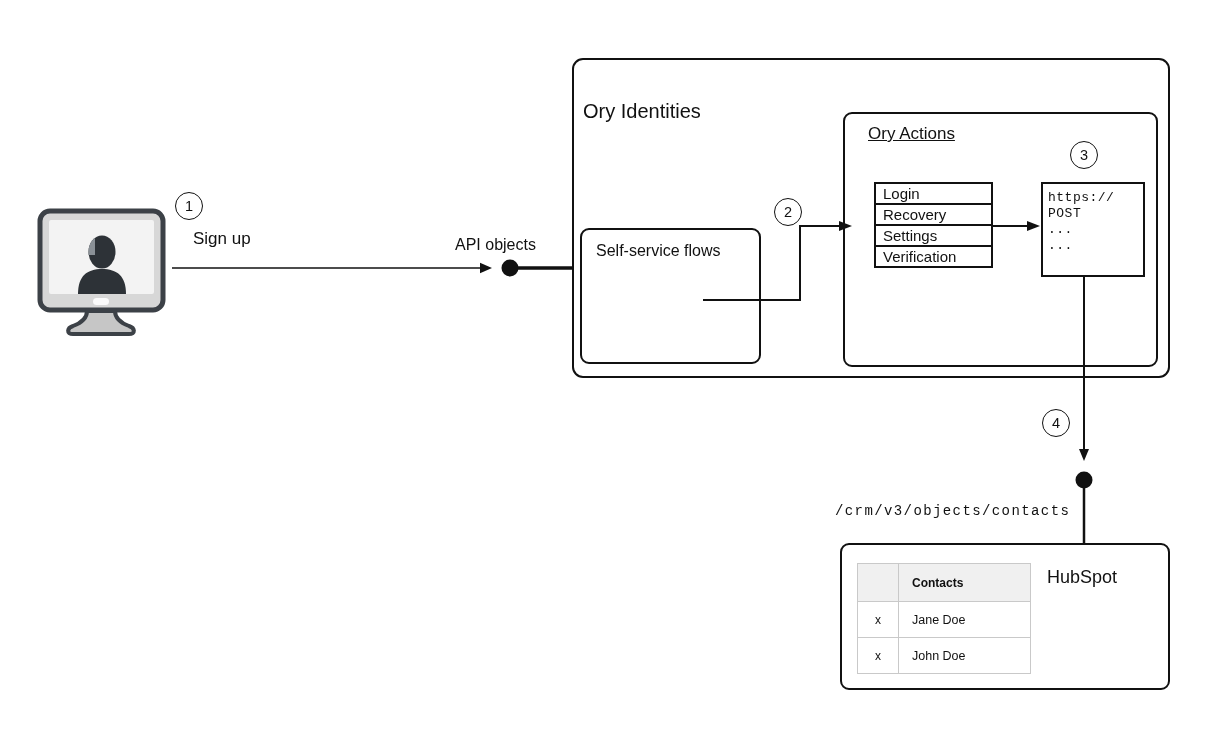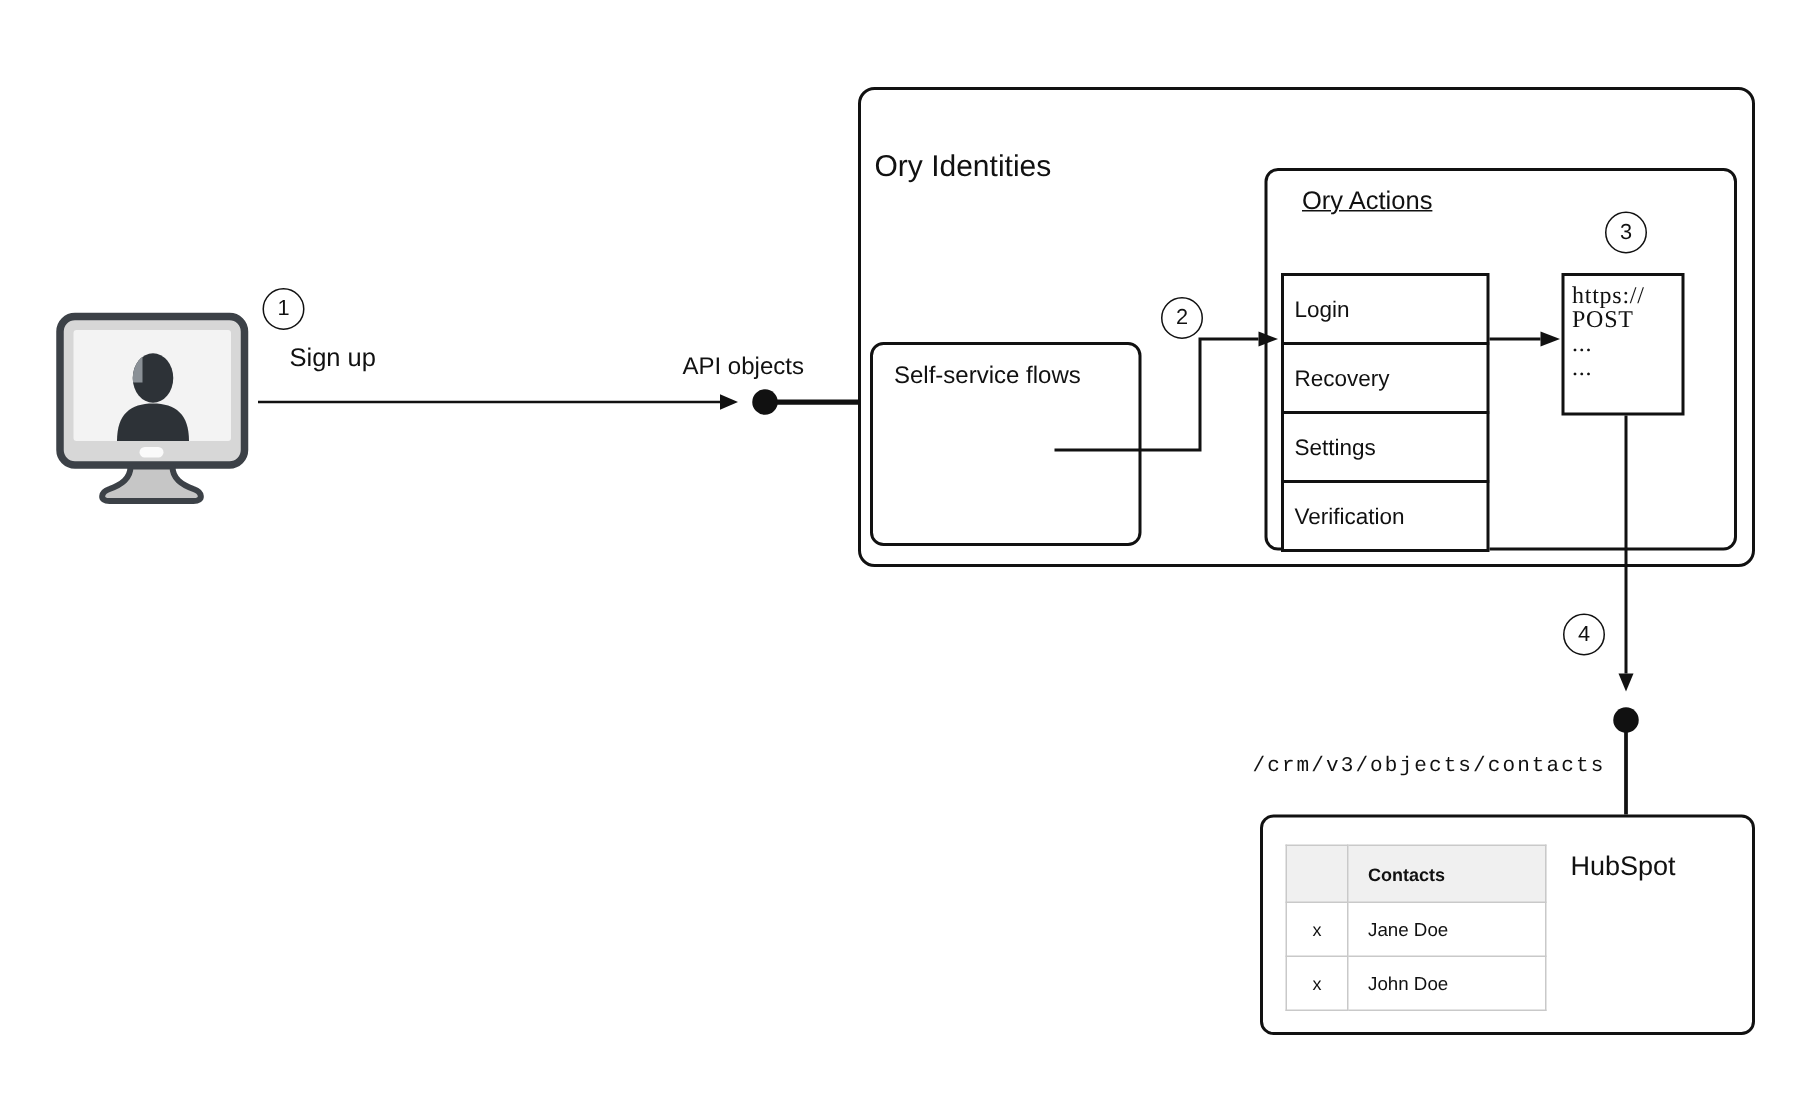--- a/index.html
+++ b/index.html
@@ -28,37 +28,38 @@
   #self-service { left: 6px; top: 168px; width: 181px; height: 136px; border-radius: 9px; }
   #self-service > .box-title { position: absolute; left: 14px; top: 12px; font-size: 16px; white-space: nowrap; }
 
   #ory-actions { left: 269px; top: 52px; width: 315px; height: 255px; border-radius: 9px; }
   #ory-actions > .box-title { position: absolute; left: 23px; top: 10px; font-size: 17px; white-space: nowrap; text-decoration: underline; }
 
   
   #flow-list { position: absolute; left: 9px; top: 68px; width: 139px; }
   .flow-row {
     box-sizing: border-box;
-    height: 48px;
+    height: 23px;
     margin-top: -2px;
     border: 2px solid #111111;
     background: #ffffff;
     font-size: 15px;
     display: flex;
     align-items: center;
     padding-left: 7px;
+    margin-left: 20px;
   }
   .flow-row:first-child { margin-top: 0; }
 
   
   #code-box {
-    position: absolute; left: 196px; top: 68px; width: 82px; height: 95px;
+    position: absolute; left: 196px; top: 68px; width: 104px; height: 95px;
     border: 2px solid #111111; box-sizing: border-box; background: #ffffff;
-    font-family: Liberation Serif, serif;
-    font-size: 16px; letter-spacing: 0.5px; line-height: 16px;
+    font-family: Liberation Mono, monospace;
+    font-size: 13px; letter-spacing: 0.5px; line-height: 16px;
     padding: 6px 0 0 5px;
   }
 
   
   #hubspot-box { left: 840px; top: 543px; width: 330px; height: 147px; border-radius: 9px; }
   #hubspot-title { position: absolute; left: 205px; top: 22px; font-size: 18px; white-space: nowrap; }
   #contacts-table { position: absolute; left: 15px; top: 18px; border-collapse: collapse; background: #ffffff; border-radius: 23px; }
   #contacts-table th, #contacts-table td { border: 1px solid #c9c9c9; padding: 0; }
   #contacts-table thead th { background: #f0f0f0; font-size: 12px; font-weight: bold; height: 37px; }
   #contacts-table td { height: 35px; font-size: 12.5px; }

